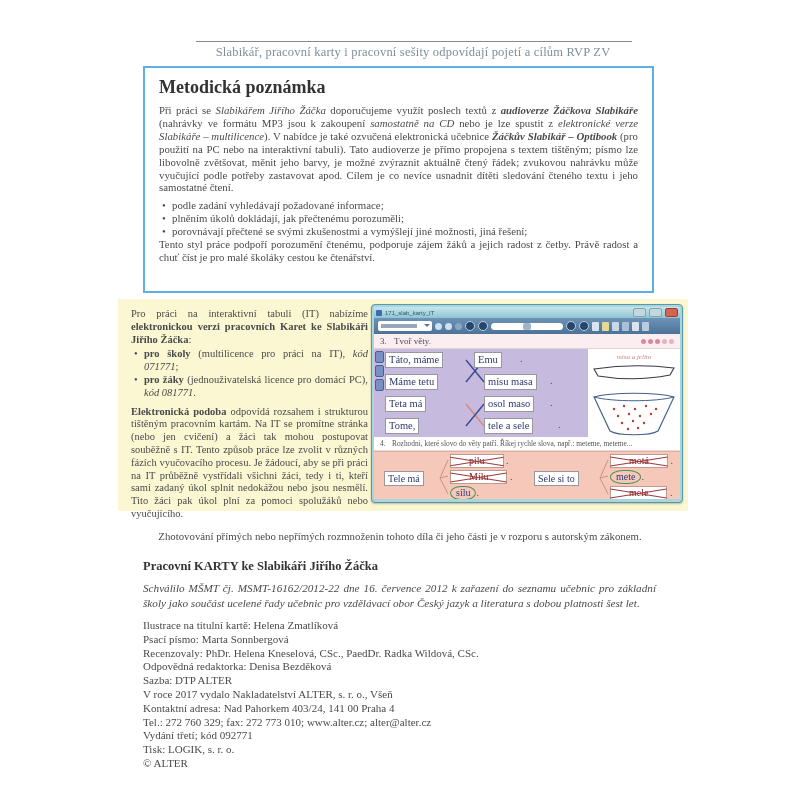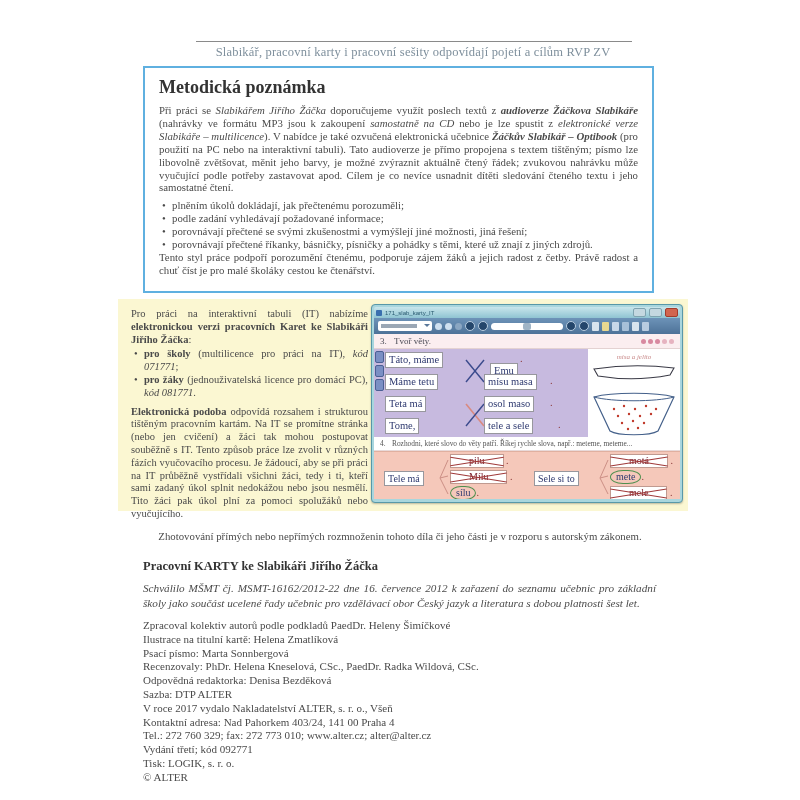--- a/index.html
+++ b/index.html
@@ -99,24 +99,23 @@
 
 <div class="page">
 
   <div class="top-rule"></div>
   <div class="page-header">Slabikář, pracovní karty i pracovní sešity odpovídají pojetí a cílům RVP ZV</div>
 
   <div class="method-box">
     <div class="method-title">Metodická poznámka</div>
     <p><span>Při práci se </span><span class="s-i">Slabikářem Jiřího Žáčka</span><span> doporučujeme využít poslech textů z </span><span class="s-bi">audioverze Žáčkova Slabikáře</span><span> (nahrávky ve formátu MP3 jsou k zakoupení </span><span class="s-i">samostatně na CD</span><span> nebo je lze spustit z </span><span class="s-i">elektronické verze Slabikáře – multilicence</span><span>). V nabídce je také ozvučená elektronická učebnice </span><span class="s-bi">Žáčkův Slabikář – Optibook</span><span> (pro použití na PC nebo na interaktivní tabuli). Tato audioverze je přímo propojena s textem tištěným; písmo lze libovolně zvětšovat, měnit jeho barvy, je možné zvýraznit aktuálně čtený řádek; zvukovou nahrávku může vyučující podle potřeby zastavovat apod. Cílem je co nevíce usnadnit dítěti sledování čteného textu i jeho samostatné čtení.</span></p>
     <div style="font-size:10.8px;line-height:12.9px;text-align:justify;">
+      <div class="bullet">podle zadání vyhledávají požadované informace;</div>
       <div class="bullet">plněním úkolů dokládají, jak přečtenému porozuměli;</div>
-      <div class="bullet">podle zadání vyhledávají požadované informace;</div>
       <div class="bullet">porovnávají přečtené se svými zkušenostmi a vymýšlejí jiné možnosti, jiná řešení;</div>
-      <div class="bullet">porovnávají přečtené říkanky, básničky, písničky a pohádky s těmi, které už znají z jiných zdrojů.</div>
       <span>Tento styl práce podpoří porozumění čtenému, podporuje zájem žáků a jejich radost z četby. Právě radost a chuť číst je pro malé školáky cestou ke čtenářství.</span>
     </div>
   </div>
 
   <div class="yellow-panel">
     <div class="it-col">
       <p style="margin-bottom:2px;"><span>Pro práci na interaktivní tabuli (IT) nabízíme </span><span class="s-b">elektronickou verzi pracovních Karet ke Slabikáři Jiřího Žáčka</span><span>:</span></p>
       <div class="bullet"><span class="s-b">pro školy</span><span> (multilicence pro práci na IT), </span><span class="s-i">kód 071771</span><span>;</span></div>
       <div class="bullet" style="margin-bottom:6px;"><span class="s-b">pro žáky</span><span> (jednouživatelská licence pro domácí PC), </span><span class="s-i">kód 081771</span><span>.</span></div>
       <p><span class="s-b">Elektronická podoba</span><span> odpovídá rozsahem i strukturou tištěným pracovním kartám. Na IT se promítne stránka (nebo jen cvičení) a žáci tak mohou postupovat souběžně s IT. Tento způsob práce lze zvolit v různých fázích vyučovacího procesu. Je žádoucí, aby se při práci na IT průběžně vystřídali všichni žáci, tedy i ti, kteří sami zadaný úkol splnit nedokážou nebo jsou nesmělí. Tito žáci pak úkol plní za pomoci spolužáků nebo vyučujícího.</span></p>
@@ -173,21 +172,21 @@
             <svg class="match-lines" width="202" height="88">
               <line x1="92" y1="11" x2="110" y2="33" stroke="#3a4a8c" stroke-width="1.4"></line>
               <line x1="92" y1="33" x2="110" y2="11" stroke="#3a4a8c" stroke-width="1.4"></line>
               <line x1="92" y1="55" x2="110" y2="77" stroke="#d98a80" stroke-width="1.6"></line>
               <line x1="92" y1="77" x2="110" y2="55" stroke="#3a4a8c" stroke-width="1.4"></line>
             </svg>
             <span class="wbox" style="left:11px;top:3px;">Táto, máme</span>
             <span class="wbox" style="left:11px;top:25px;">Máme tetu</span>
             <span class="wbox" style="left:11px;top:47px;">Teta má</span>
             <span class="wbox" style="left:11px;top:69px;">Tome,</span>
-            <span class="wbox" style="left:116px;top:3px;margin-top:11px;">Emu</span>
+            <span class="wbox" style="left:100px;top:3px;">Emu</span>
             <span class="wbox" style="left:110px;top:25px;">mísu masa</span>
             <span class="wbox" style="left:110px;top:47px;">osol maso</span>
             <span class="wbox" style="left:110px;top:69px;">tele a sele</span>
             <span class="wdot" style="left:146px;top:4px;">.</span>
             <span class="wdot" style="left:176px;top:26px;">.</span>
             <span class="wdot" style="left:176px;top:48px;">.</span>
             <span class="wdot" style="left:184px;top:70px;">.</span>
           </div>
           <div class="draw-area">
             <div class="annotation">mísa a jelito</div>
@@ -252,21 +251,20 @@
       </div>
     </div>
   </div>
 
   <div class="copyright-line">Zhotovování přímých nebo nepřímých rozmnoženin tohoto díla či jeho části je v rozporu s autorským zákonem.</div>
 
   <div class="karty-heading">Pracovní KARTY ke Slabikáři Jiřího Žáčka</div>
   <div class="approval">Schválilo MŠMT čj. MSMT-16162/2012-22 dne 16. července 2012 k zařazení do seznamu učebnic pro základní školy jako součást ucelené řady učebnic pro vzdělávací obor Český jazyk a literatura s dobou platnosti šest let.</div>
 
   <div class="credits">
-    <div>Zpracoval kolektiv autorů podle podkladů PaedDr. Heleny Šimíčkové</div>
     <div>Ilustrace na titulní kartě: Helena Zmatlíková</div>
     <div>Psací písmo: Marta Sonnbergová</div>
     <div>Recenzovaly: PhDr. Helena Kneselová, CSc., PaedDr. Radka Wildová, CSc.</div>
     <div>Odpovědná redaktorka: Denisa Bezděková</div>
     <div>Sazba: DTP ALTER</div>
     <div>V roce 2017 vydalo Nakladatelství ALTER, s. r. o., Všeň</div>
     <div>Kontaktní adresa: Nad Pahorkem 403/24, 141 00 Praha 4</div>
     <div>Tel.: 272 760 329; fax: 272 773 010; www.alter.cz; alter@alter.cz</div>
     <div>Vydání třetí; kód 092771</div>
     <div>Tisk: LOGIK, s. r. o.</div>

